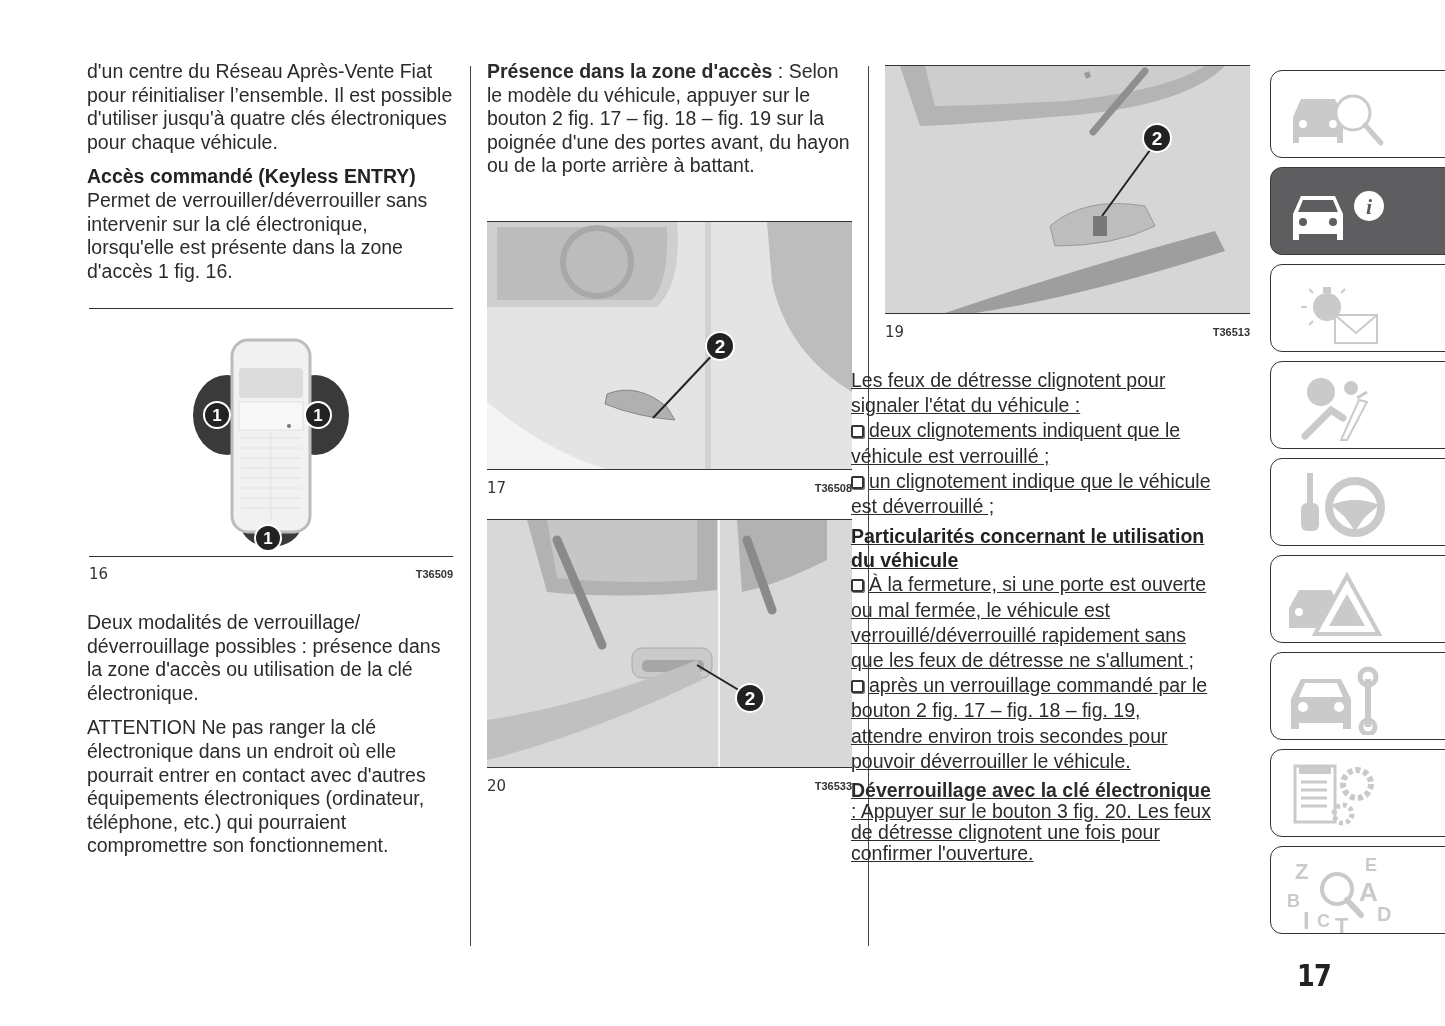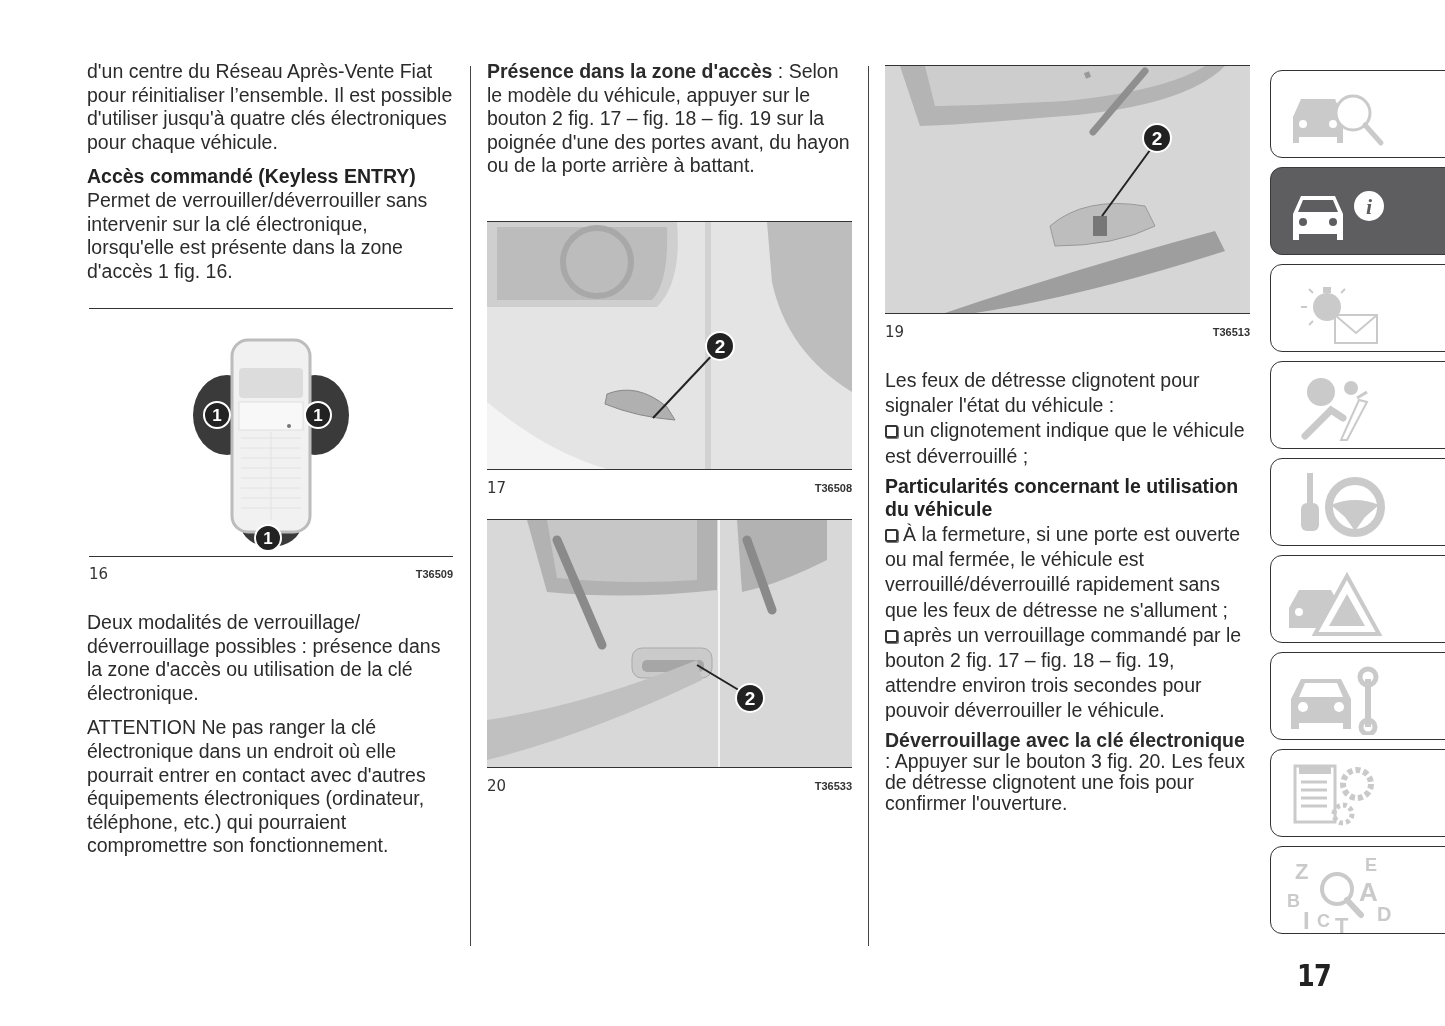--- a/index.html
+++ b/index.html
@@ -5,21 +5,21 @@
   html, body { margin: 0; padding: 0; }
   body {
     width: 1445px; height: 1026px; position: relative; overflow: hidden;
     background: #ffffff; color: #2a2a2a;
     font-family: "Liberation Sans", "DejaVu Sans", sans-serif;
   }
   .col { position: absolute; top: 60px; font-size: 19.5px; line-height: 23.6px; color: #2b2b2b; }
   .col p { margin: 0; }
   .col1 { left: 87px; width: 366px; }
   .col2 { left: 487px; width: 366px; }
-  .col3 { left: 885px; width: 366px; }
+  .col3 { left: 851px; width: 366px; text-decoration: underline; }
   .h { font-weight: bold; color: #222; margin: 0; }
   .gap { height: 11px; }
   .vrule { position: absolute; width: 1px; background: #444; top: 66px; height: 880px; }
   .fig { position: absolute; }
   .fig .topline { position: absolute; left: 0; right: 0; top: 0; height: 1px; background: #333; }
   .fig .botline { position: absolute; left: 0; right: 0; height: 1px; background: #333; }
   .fig .num { position: absolute; left: 0; font-size: 15px; color: #333; font-family: "DejaVu Sans", sans-serif; }
   .fig .code { position: absolute; right: 0; font-size: 11px; font-weight: bold; color: #333; }
   .photo { position: absolute; left: 0; right: 0; overflow: hidden; }
   .chk { display: inline-block; width: 13px; height: 13px; border: 2px solid #333; border-radius: 2px; box-sizing: border-box; vertical-align: -1px; margin-right: 5px; box-shadow: 1px 1px 0 #777; }
@@ -143,20 +143,21 @@
     <circle class="badge" cx="272" cy="72" r="14"></circle>
       <text class="badgetxt" x="272" y="79" font-size="19" text-anchor="middle">2</text>
   </svg>
   <div class="botline" style="top:248px;"></div>
   <span class="num" style="top:258px;">19</span>
   <span class="code" style="top:261px;">T36513</span>
 </div>
 
 <div class="col col3" style="top:368px; line-height:25.2px;">
   <p>Les feux de détresse clignotent pour signaler l'état du véhicule :</p>
+  <p><span class="chk"></span><span>deux clignotements indiquent que le véhicule est verrouillé ;</span></p>
   <p><span class="chk"></span><span>un clignotement indique que le véhicule est déverrouillé ;</span></p>
   <div style="height:6px"></div>
   <p class="h" style="line-height:23.6px;">Particularités concernant le utilisation du véhicule</p>
   <p><span class="chk"></span><span>À la fermeture, si une porte est ouverte ou mal fermée, le véhicule est verrouillé/déverrouillé rapidement sans que les feux de détresse ne s'allument ;</span></p>
   <p><span class="chk"></span><span>après un verrouillage commandé par le bouton 2 fig. 17 – fig. 18 – fig. 19, attendre environ trois secondes pour pouvoir déverrouiller le véhicule.</span></p>
   <div style="height:6px"></div>
   <p style="line-height:21px;"><b>Déverrouillage avec la clé électronique</b><span> : Appuyer sur le bouton 3 fig. 20. Les feux de détresse clignotent une fois pour confirmer l'ouverture.</span></p>
 </div>
 
 <div class="tab" style="top:70px;">

